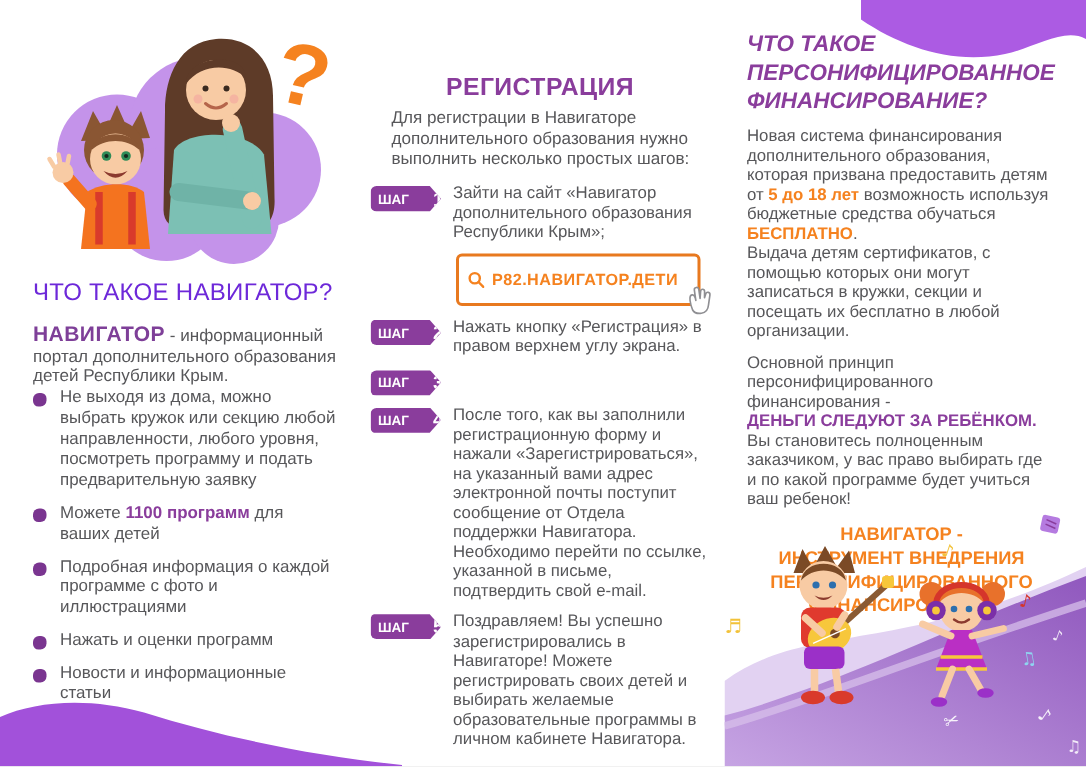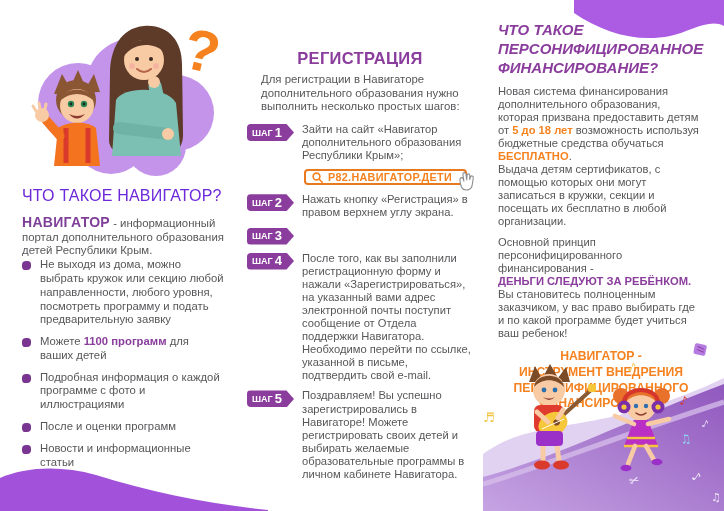--- a/index.html
+++ b/index.html
@@ -31,27 +31,27 @@
   .wave-left{ position:absolute; left:0; bottom:0; pointer-events:none; }
 
   
   .mid-title{ margin-top:13px; text-align:center; font-size:16.5px; font-weight:bold; color:#8A3D9C; letter-spacing:.3px; }
   .mid-intro{ margin:5px 0 0 14px; width:208px; font-size:11.4px; line-height:1.2; }
   .steps{ margin-top:9px; display:flex; flex-direction:column; gap:7px; }
   .step{ display:flex; gap:8px; }
   .badge{
     flex:none; width:47px; height:17px; margin-top:1px; background:#8A3D9C;
     border-radius:4px; clip-path:polygon(0 0,84% 0,100% 50%,84% 100%,0 100%);
-    display:flex; align-items:center; justify-content:flex-start; padding-left:5px; gap:2px; color:#fff;
+    display:flex; align-items:center; justify-content:flex-start; padding-left:5px; gap:16px; color:#fff;
   }
   .badge .bl{ font-size:9px; font-weight:bold; }
   .badge .bn{ font-size:13px; font-weight:bold; margin-top:-1px; }
   .stext{ flex:1; font-size:11.2px; line-height:1.17; }
   .searchbox{
-    position:relative; margin:7px 4px 1px 2px; width:163px; height:16px;
+    position:relative; margin:7px 4px 1px 2px; width:163px; height:35px;
     border:2px solid #E8791F; border-radius:4px; background:#fff;
     display:flex; align-items:center; gap:5px; padding:0 6px; cursor:pointer;
   }
   .searchbox .url{ font-size:10.8px; font-weight:bold; color:#F5821F; letter-spacing:.3px; }
   .hand{ position:absolute; right:-12px; bottom:-11px; }
 
   
   .blob-tr{ position:absolute; top:0; right:0; pointer-events:none; }
   .right-title{ margin-top:20px; font-size:15px; font-weight:bold; color:#8A3D9C; line-height:1.27; position:relative; }
   .right-title span{ display:block;font-style:italic; }
@@ -129,21 +129,21 @@
       <li>
           <span class="dot"></span>
           <span><span>Можете </span><b>1100 программ</b><span> для ваших детей</span></span>
         </li>
       <li>
           <span class="dot"></span>
           <span><span>Подробная информация о каждой программе с фото и иллюстрациями</span><b></b><span></span></span>
         </li>
       <li>
           <span class="dot"></span>
-          <span><span>После и оценки программ</span><b></b><span></span></span>
+          <span><span>Нажать и оценки программ</span><b></b><span></span></span>
         </li>
       <li>
           <span class="dot"></span>
           <span><span>Новости и информационные статьи</span><b></b><span></span></span>
         </li>
     </ul>
 
   </section>
 
   <svg class="wave-left" width="268" height="46" viewBox="0 0 268 46">

